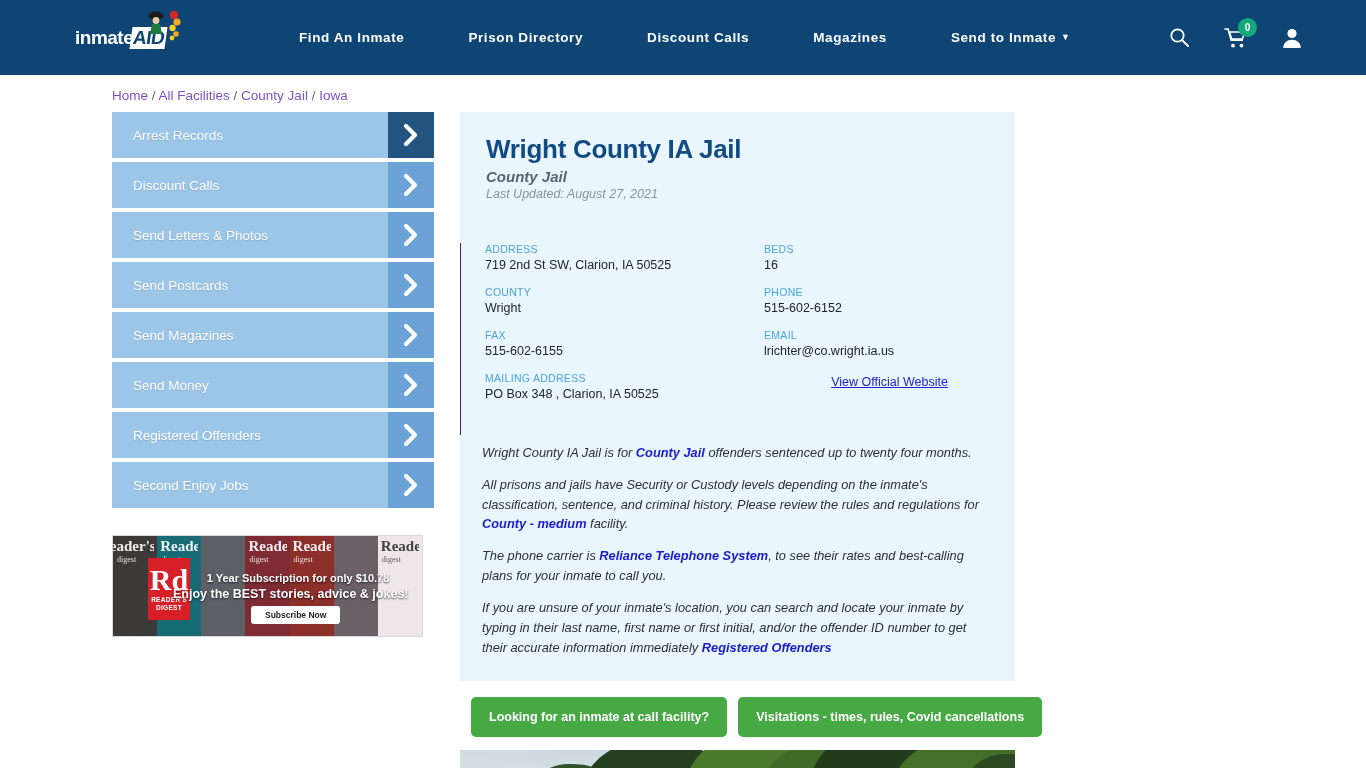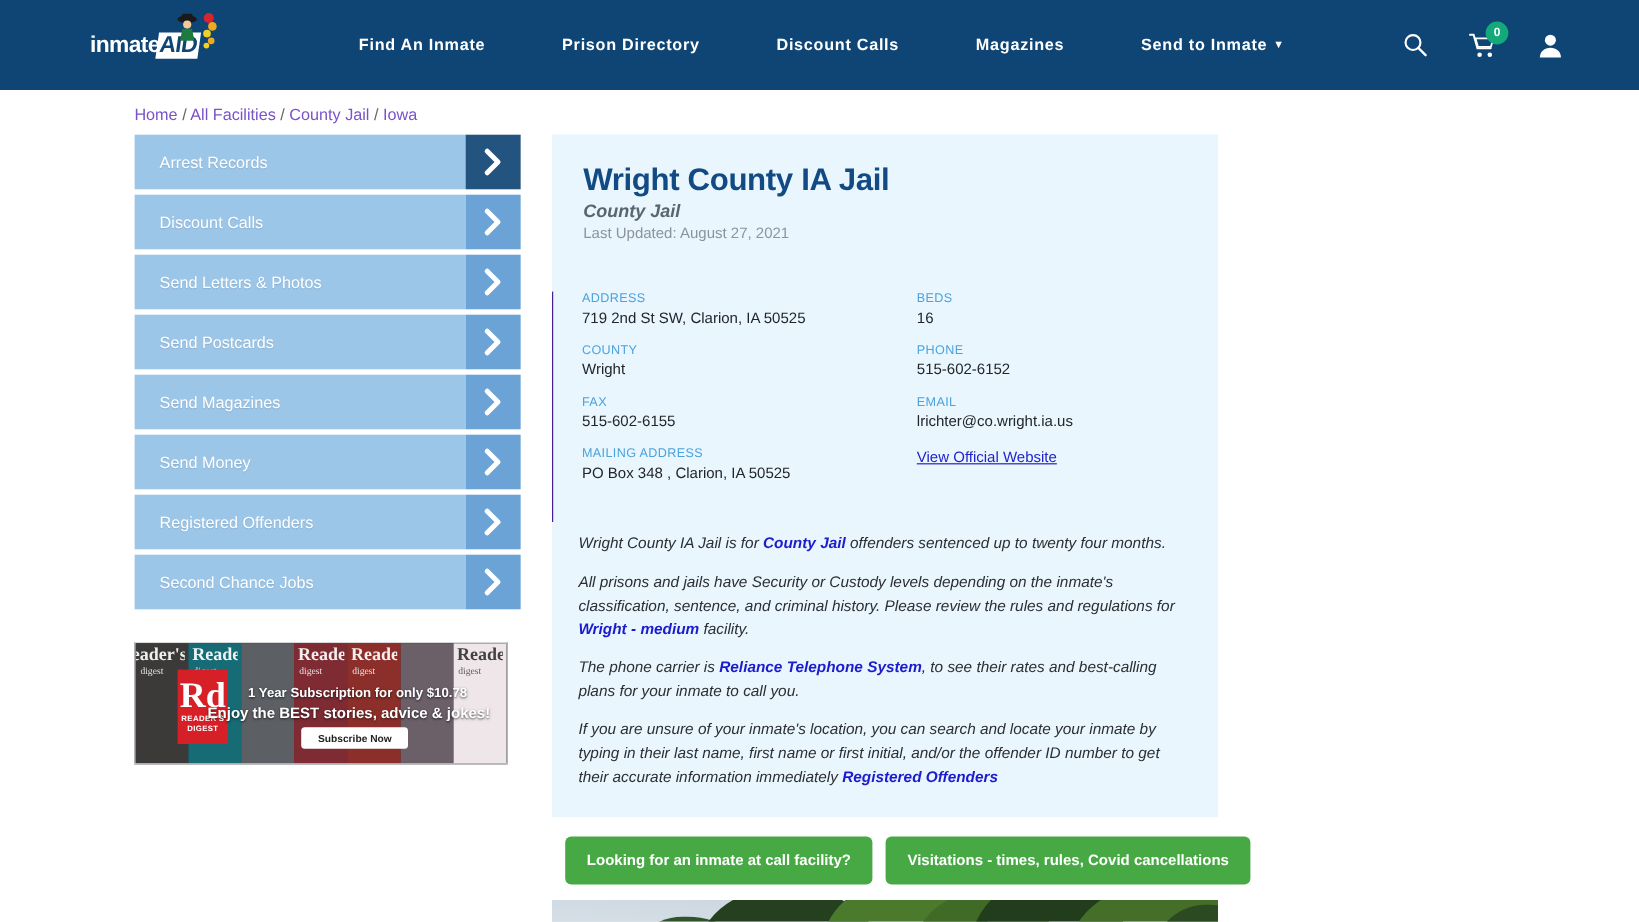--- a/index.html
+++ b/index.html
@@ -223,20 +223,21 @@
   }
   .fac-sub {
     font-size: 15px;
     font-weight: bold;
     font-style: italic;
     color: #5a6570;
     margin: 0 0 2px 0;
   }
   .fac-updated {
     font-size: 12.5px;
+    font-style: italic;
     color: #8b949c;
     margin: 0;
   }
 
   .info-wrap {
     margin-top: 42px;
     display: flex;
     border-left: 1px solid #4c1d95;
     padding: 0 0 20px 0;
   }
@@ -431,21 +432,21 @@
           </div>
           <div class="side-btn">
             <div class="side-btn-label">Registered Offenders</div>
             <div class="side-btn-arrow">
               <svg width="22" height="26" viewBox="0 0 22 26">
                 <path d="M6 4 L15 13 L6 22" fill="none" stroke="#fff" stroke-width="4.2" stroke-linecap="round" stroke-linejoin="round"></path>
               </svg>
             </div>
           </div>
           <div class="side-btn">
-            <div class="side-btn-label">Second Chance Jobs</div>
+            <div class="side-btn-label">Second Enjoy Jobs</div>
             <div class="side-btn-arrow">
               <svg width="22" height="26" viewBox="0 0 22 26">
                 <path d="M6 4 L15 13 L6 22" fill="none" stroke="#fff" stroke-width="4.2" stroke-linecap="round" stroke-linejoin="round"></path>
               </svg>
             </div>
           </div>
         </div>
 
       <div class="ad-banner">
         <div class="ad-strip">
@@ -515,27 +516,27 @@
                 <div class="info-value">16</div>
               </div>
               <div class="info-item">
                 <div class="info-label">PHONE</div>
                 <div class="info-value">515-602-6152</div>
               </div>
               <div class="info-item">
                 <div class="info-label">EMAIL</div>
                 <div class="info-value">lrichter@co.wright.ia.us</div>
               </div>
-              <div class="info-item" style="margin-top: 14px;"><a class="info-link">View Official Website</a></div>
+              <div class="info-item" style="margin-top: 14px; text-align: center;"><a class="info-link">View Official Website</a></div>
             </div>
         </div>
 
         <div class="desc" id="desc-block">
             <p><span>Wright County IA Jail is for </span><a>County Jail</a><span> offenders sentenced up to twenty four months.</span></p>
-            <p><span>All prisons and jails have Security or Custody levels depending on the inmate's classification, sentence, and criminal history. Please review the rules and regulations for </span><a>Wright - medium</a><span> facility.</span></p>
+            <p><span>All prisons and jails have Security or Custody levels depending on the inmate's classification, sentence, and criminal history. Please review the rules and regulations for </span><a>County - medium</a><span> facility.</span></p>
             <p><span>The phone carrier is </span><a>Reliance Telephone System</a><span>, to see their rates and best-calling plans for your inmate to call you.</span></p>
             <p><span>If you are unsure of your inmate's location, you can search and locate your inmate by typing in their last name, first name or first initial, and/or the offender ID number to get their accurate information immediately </span><a>Registered Offenders</a></p>
           </div>
       </div>
 
       <div class="cta-row" id="cta-row">
           <button class="cta-btn" style="background: rgb(71, 169, 68);">Looking for an inmate at call facility?</button>
           <button class="cta-btn" style="background: rgb(71, 169, 68);">Visitations - times, rules, Covid cancellations</button>
         </div>
 

